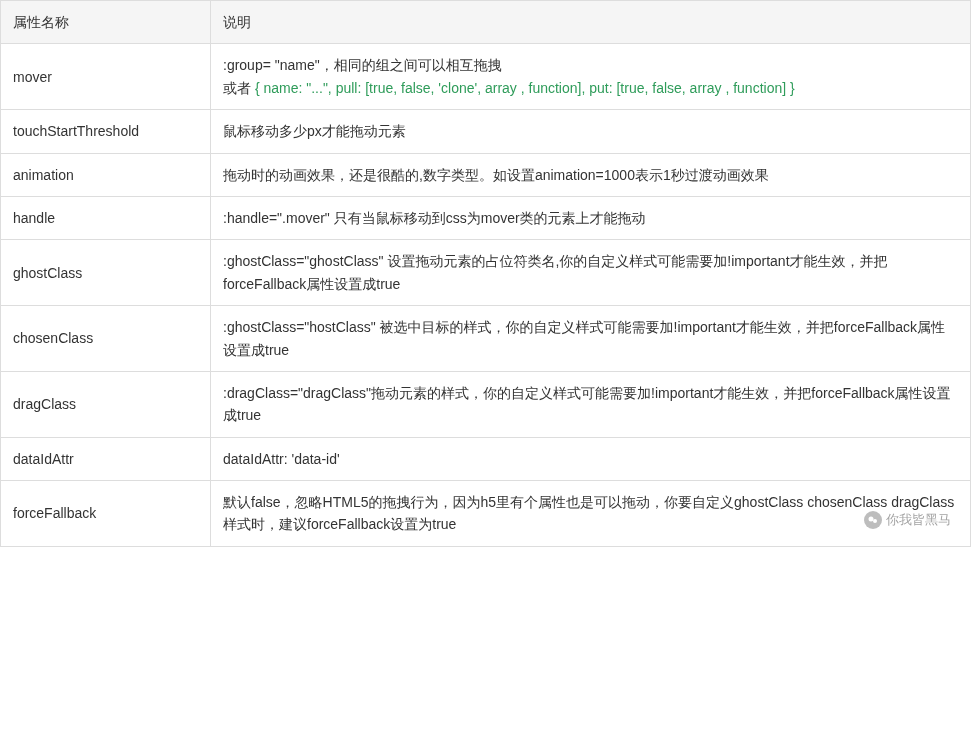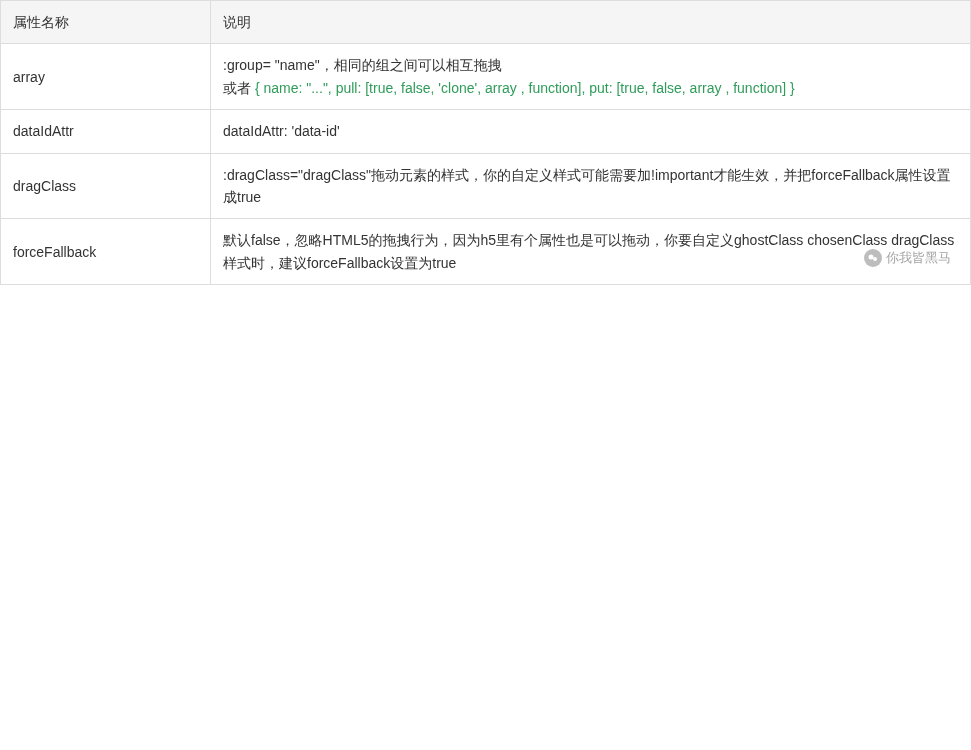--- a/index.html
+++ b/index.html
@@ -68,33 +68,53 @@
 <div class="container">
 <table>
   <thead>
     <tr>
       <th>属性名称</th>
       <th>说明</th>
     </tr>
   </thead>
   <tbody>
     <tr>
-      <td>array</td>
+      <td>mover</td>
       <td>
         <span>:group= "name"，相同的组之间可以相互拖拽</span><br>
         <span>或者 </span><span class="code-green">{ name: "...", pull: [true, false, 'clone', array , function], put: [true, false, array , function] }</span>
       </td>
     </tr>
     <tr>
-      <td>dataIdAttr</td>
-      <td>dataIdAttr: 'data-id'</td>
+      <td>touchStartThreshold</td>
+      <td>鼠标移动多少px才能拖动元素</td>
+    </tr>
+    <tr>
+      <td>animation</td>
+      <td>拖动时的动画效果，还是很酷的,数字类型。如设置animation=1000表示1秒过渡动画效果</td>
+    </tr>
+    <tr>
+      <td>handle</td>
+      <td>:handle=".mover" 只有当鼠标移动到css为mover类的元素上才能拖动</td>
+    </tr>
+    <tr>
+      <td>ghostClass</td>
+      <td>:ghostClass="ghostClass" 设置拖动元素的占位符类名,你的自定义样式可能需要加!important才能生效，并把forceFallback属性设置成true</td>
+    </tr>
+    <tr>
+      <td>chosenClass</td>
+      <td>:ghostClass="hostClass" 被选中目标的样式，你的自定义样式可能需要加!important才能生效，并把forceFallback属性设置成true</td>
     </tr>
     <tr>
       <td>dragClass</td>
       <td>:dragClass="dragClass"拖动元素的样式，你的自定义样式可能需要加!important才能生效，并把forceFallback属性设置成true</td>
+    </tr>
+    <tr>
+      <td>dataIdAttr</td>
+      <td>dataIdAttr: 'data-id'</td>
     </tr>
     <tr>
       <td>forceFallback</td>
       <td>默认false，忽略HTML5的拖拽行为，因为h5里有个属性也是可以拖动，你要自定义ghostClass chosenClass dragClass样式时，建议forceFallback设置为true</td>
     </tr>
   </tbody>
 </table>
 
 <div class="watermark">
   <span class="wm-icon">

